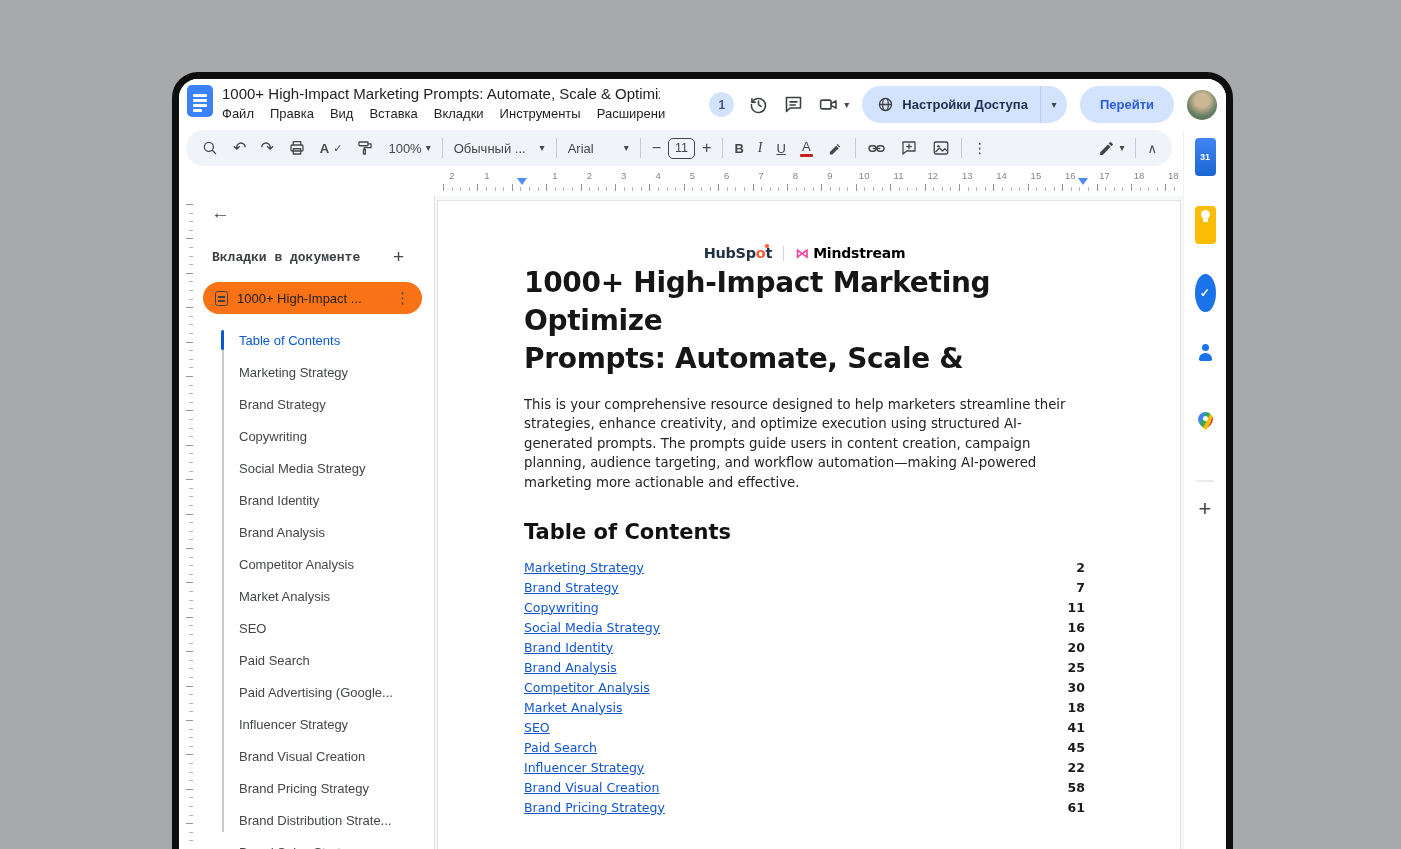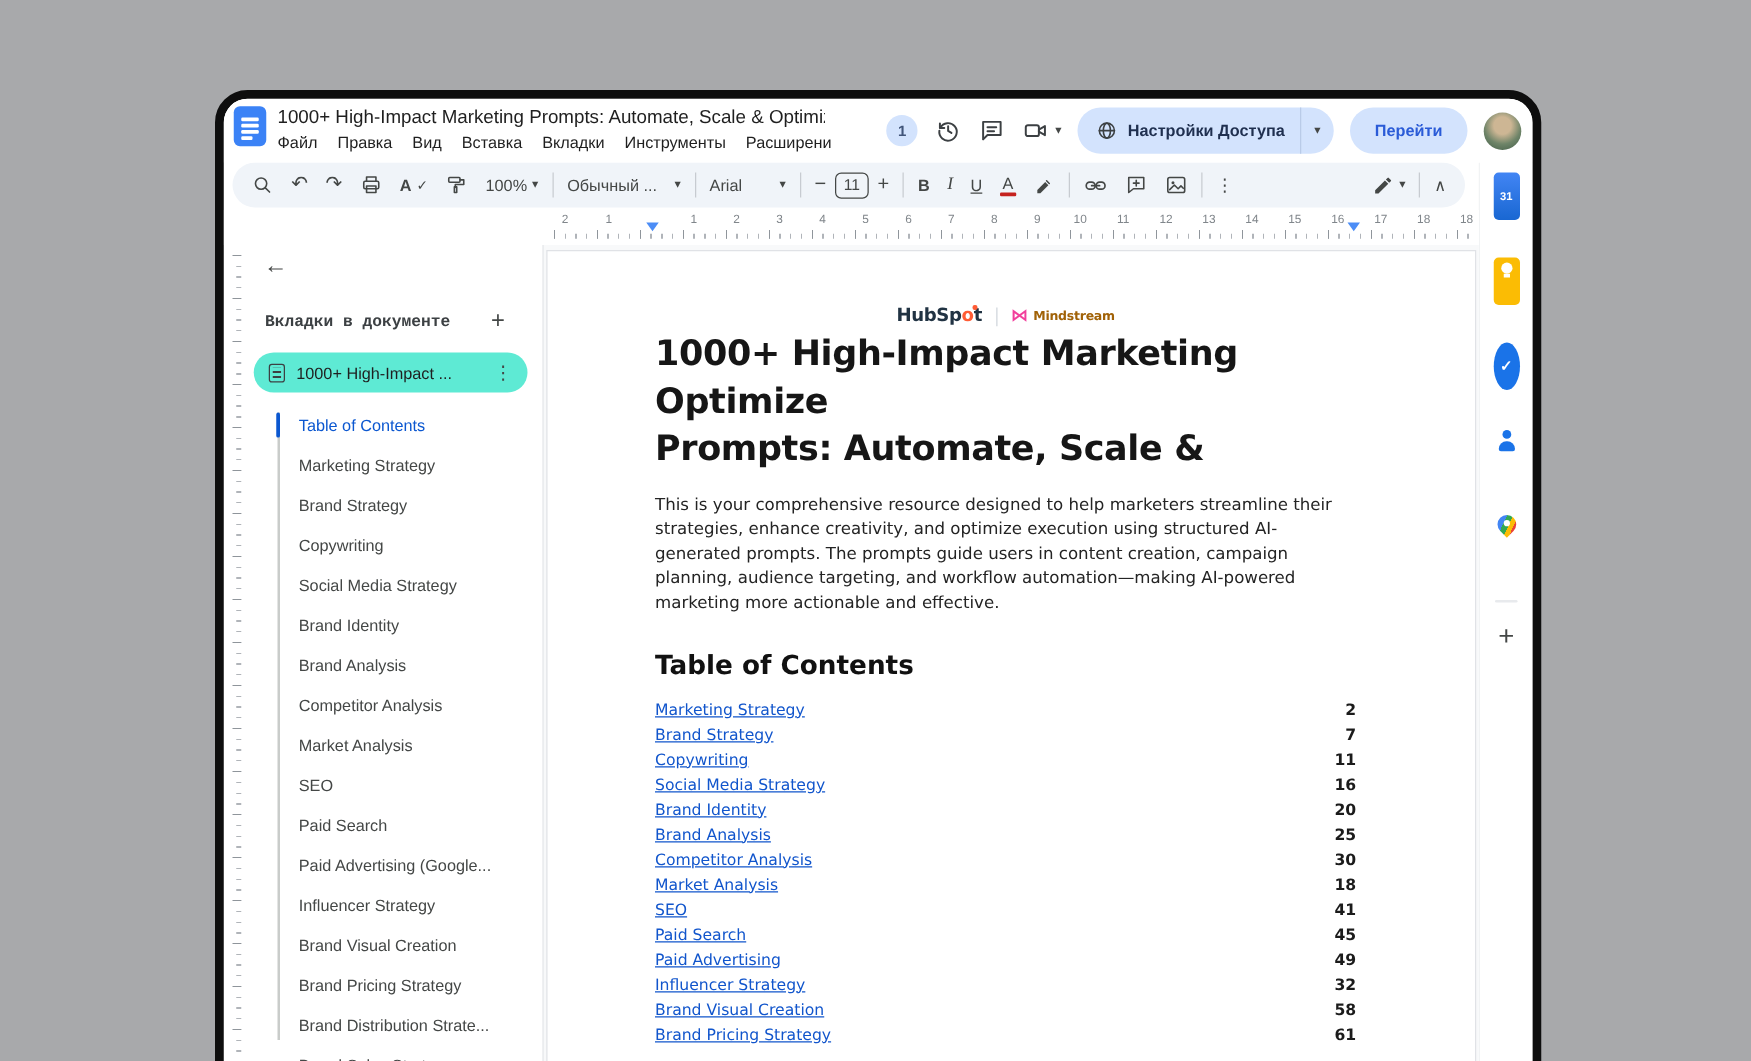--- a/index.html
+++ b/index.html
@@ -81,21 +81,21 @@
 
   
   .sidebar{ width:239px; flex:none; background:#fff; border-right:1px solid #e0e2e5;
     position:relative; overflow:hidden; }
   .sb-back{ position:absolute; left:15px; top:6px; font-size:19px; color:#444746; }
   .sb-head{ position:absolute; left:16px; right:30px; top:50px; display:flex;
     align-items:center; justify-content:space-between; }
   .sb-head-label{ font-size:13px; font-weight:700; color:#3c4043;font-family:Liberation Mono, monospace; }
   .sb-add{ font-size:19px; color:#444746; font-weight:400; }
   .sb-pill{ position:absolute; left:7px; right:12px; top:86px; height:32px; border-radius:16px;
-    background:#5eead4; display:flex; align-items:center; gap:9px; padding:0 12px; }
+    background:#f97316; display:flex; align-items:center; gap:9px; padding:0 12px; }
   .tab-doc-icon{ width:13px; height:15px; border:1.6px solid #3c4043; border-radius:2.5px; flex:none;
     background:repeating-linear-gradient(180deg,transparent 0 2.5px,#3c4043 2.5px 4px) content-box;
     padding:2px; }
   .sb-pill-label{ flex:1; font-size:13px; color:#1f1f1f; font-weight:500;
     white-space:nowrap; overflow:hidden; }
   .sb-pill .kebab{ color:#444746; font-size:15px; }
   .sb-items{ position:absolute; left:0; right:0; top:128px; }
   .sb-items::before{ content:''; position:absolute; left:26px; top:6px; bottom:36px; width:1.5px; background:#c9ccca; }
   .sb-item{ height:32px; display:flex; align-items:center; padding-left:43px; position:relative; }
   .sb-item-label{ font-size:13px; color:#444746; white-space:nowrap; overflow:hidden;
@@ -110,21 +110,21 @@
     background:#fff; border:1px solid #e0e2e6; padding:41px 95px 0 86px;
     font-family:"DejaVu Sans", sans-serif; }
   .logo-row{ display:flex; align-items:center; justify-content:center; gap:11px; height:22px; }
   .hubspot-logo{ font-size:14.5px; font-weight:700; color:#213343; letter-spacing:-0.3px; }
   .hubspot-o{ color:#ff5c35; position:relative; }
   .hubspot-o::after{ content:''; position:absolute; top:-1px; right:-3px; width:3.5px; height:3.5px;
     background:#ff5c35; border-radius:50%; }
   .logo-sep{ width:1px; height:15px; background:#cfd5db; }
   .mindstream-logo{ display:flex; align-items:center; gap:4px; }
   .ms-mark{ color:#f23f9c; font-size:14px; font-weight:700; }
-  .ms-text{ font-size:10px; font-weight:700; color:#a16207; letter-spacing:-0.2px; }
+  .ms-text{ font-size:14px; font-weight:700; color:#000000; letter-spacing:-0.2px; }
   .doc-h1{ font-size:28px; line-height:38px; font-weight:700; color:#161616;
     letter-spacing:-0.3px; }
   .doc-intro{ margin-top:17px; font-size:13.3px; line-height:19.4px; color:#242424; max-width:565px; }
   .toc-heading{ margin-top:28px; font-size:21px; font-weight:700; color:#111; }
   .toc-list{ margin-top:13px; }
   .toc-row{ height:20px; display:flex; align-items:center; justify-content:space-between; }
   .toc-link{ font-size:12.5px; color:#1155cc; text-decoration:underline; font-weight:500; }
   .toc-page{ font-size:12.5px; color:#1b1b1b; font-weight:700; }
 
   
@@ -501,28 +501,24 @@
                 <div class="toc-row">
                   <span class="toc-link">SEO</span>
                   <span class="toc-page">41</span>
                 </div>
 
                 <div class="toc-row">
                   <span class="toc-link">Paid Search</span>
                   <span class="toc-page">45</span>
                 </div>
 
-                <div class="toc-row">
-                  <span class="toc-link">Paid Advertising</span>
-                  <span class="toc-page">49</span>
-                </div>
 
                 <div class="toc-row">
                   <span class="toc-link">Influencer Strategy</span>
-                  <span class="toc-page">32</span>
+                  <span class="toc-page">22</span>
                 </div>
 
                 <div class="toc-row">
                   <span class="toc-link">Brand Visual Creation</span>
                   <span class="toc-page">58</span>
                 </div>
 
                 <div class="toc-row">
                   <span class="toc-link">Brand Pricing Strategy</span>
                   <span class="toc-page">61</span>

